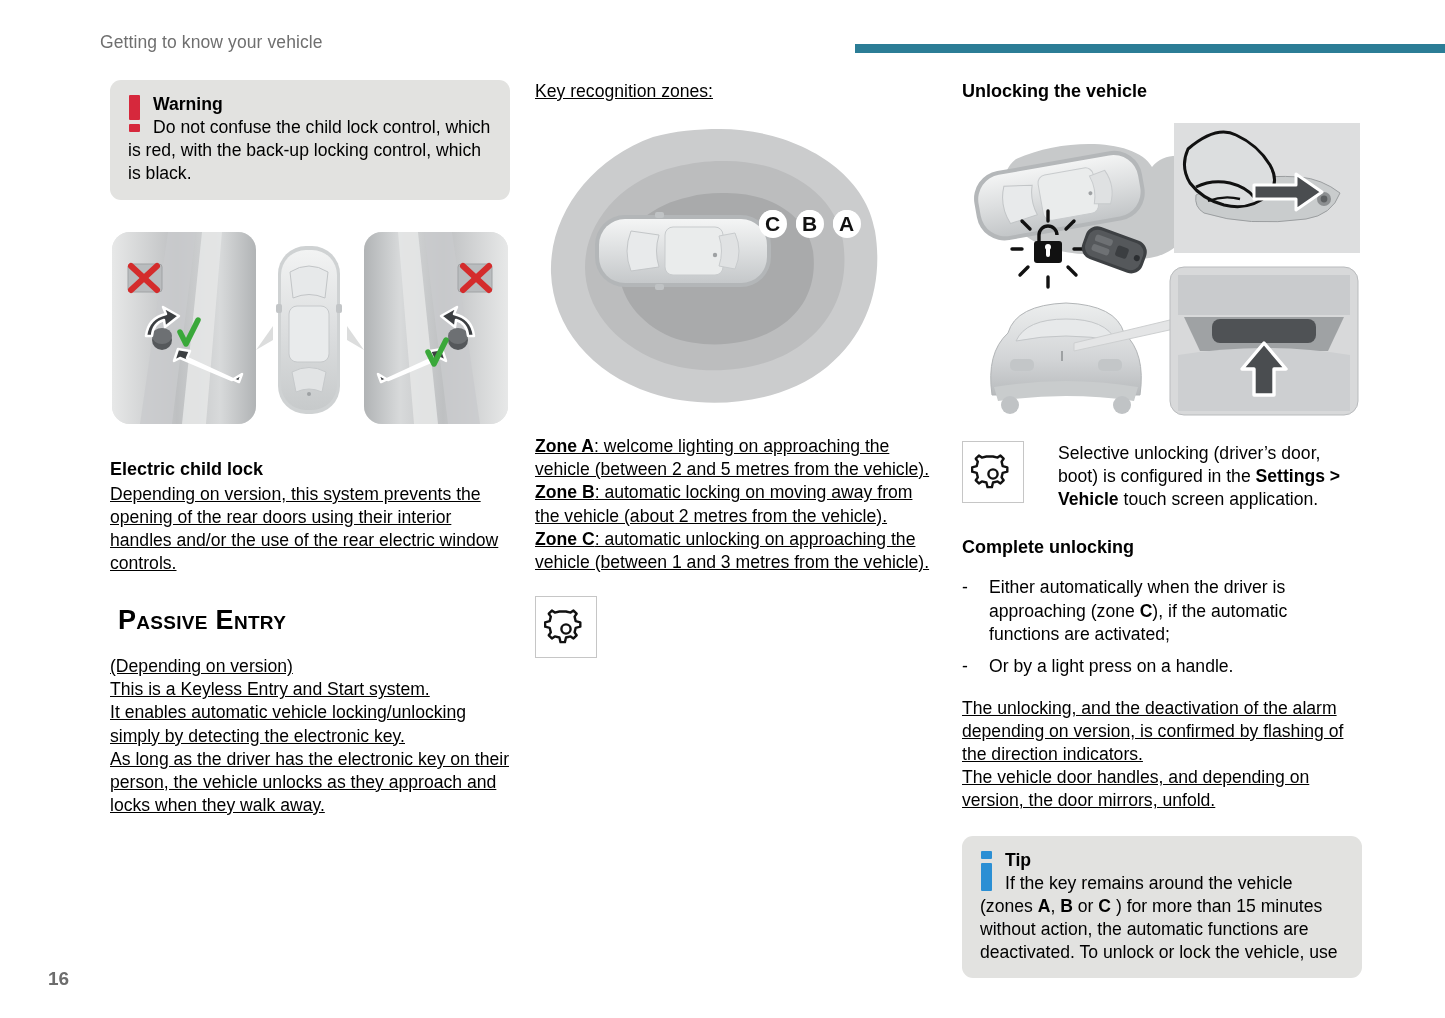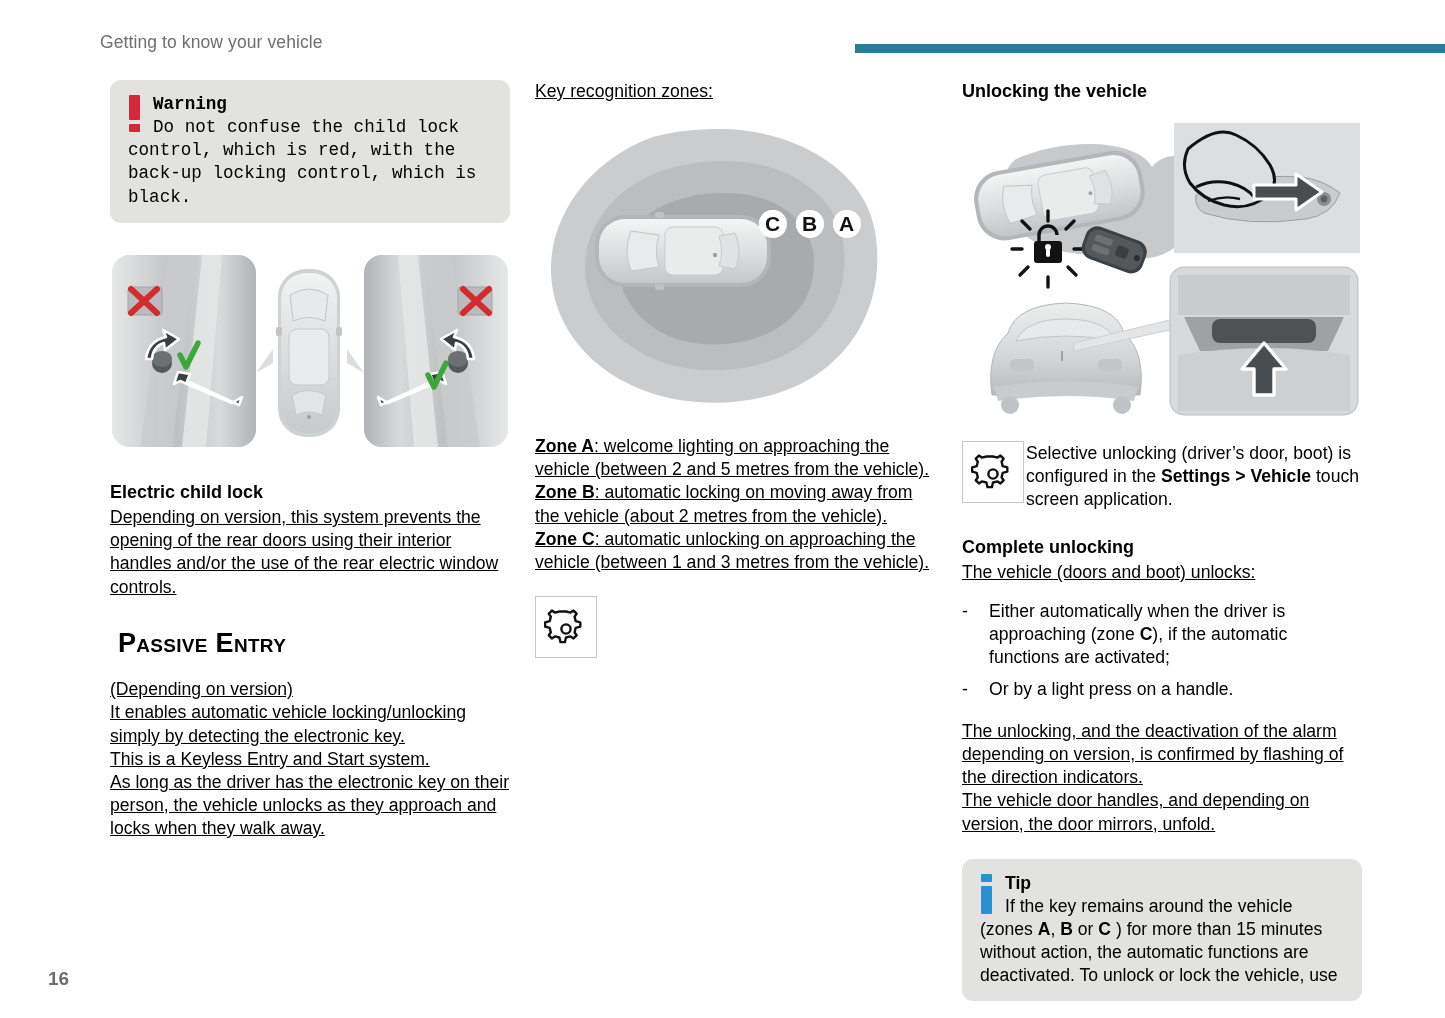--- a/index.html
+++ b/index.html
@@ -109,21 +109,21 @@
     margin-top: 4px;
     border-radius: 1px;
   }
   .cal-mark.tip .dot { margin-top: 0; margin-bottom: 4px; }
   .cal-indent { padding-left: 25px; }
 
   
   .gear-callout {
     display: flex;
     align-items: flex-start;
-    gap: 2px;
+    gap: 34px;
   }
   .gear-box {
     flex: 0 0 auto;
     width: 62px;
     height: 62px;
     border: 1px solid #c6c6c6;
     background: #fff;
     display: flex;
     align-items: center;
     justify-content: center;
@@ -172,21 +172,21 @@
   }
 </style>
 </head>
 <body>
 
 <div id="header-running-title">Getting to know your vehicle</div>
 <div id="header-rule"></div>
 
 <div class="column" id="col-left">
 
-  <div class="callout" style="width:400px;font-family:Liberation Mono, monospace;">
+  <div class="callout" style="width:400px;">
     <div class="cal-mark">
       <div class="bar" style="background:#d6283c;"></div>
       <div class="dot" style="background:#d6283c;"></div>
     </div>
     <div class="cal-body">
       <div class="cal-indent">
         <span class="cal-title">Warning</span>
       </div>
       <div><span class="cal-indent" style="display:inline-block;"></span><span>Do not confuse the child lock control, which is red, with the back-up locking control, which is black.</span></div>
     </div>
@@ -270,22 +270,22 @@
   <div class="h3">Electric child lock</div>
   <p>Depending on version, this system prevents the opening of the rear doors using their interior handles and/or the use of the rear electric window controls.</p>
 
   <div class="spacer-md"></div>
 
   <div class="h1-smallcaps">Passive Entry</div>
 
   <div style="height:12px;"></div>
 
   <p>(Depending on version)</p>
+  <p>This is a Keyless Entry and Start system.</p>
   <p>It enables automatic vehicle locking/unlocking simply by detecting the electronic key.</p>
-  <p>This is a Keyless Entry and Start system.</p>
   <p>As long as the driver has the electronic key on their person, the vehicle unlocks as they approach and locks when they walk away.</p>
 </div>
 
 <div class="column" id="col-mid">
 
   <p>Key recognition zones:</p>
 
   <div style="height:18px;"></div>
 
   <div id="zone-diagram">
@@ -484,21 +484,20 @@
                  l3.1 -3.1 l2.9 2.0 l4.6 -1.1 Z" fill="none" stroke="#111" stroke-width="2.4" stroke-linejoin="round" transform="translate(0,2)"></path>
         <circle cx="22" cy="24" r="4.6" fill="none" stroke="#111" stroke-width="2.4"></circle>
       </svg>
     </div>
     <div class="gear-text"><span>Selective unlocking (driver’s door, boot) is configured in the </span><b>Settings &gt; Vehicle</b><span> touch screen application.</span></div>
   </div>
 
   <div style="height:25px;"></div>
 
   <div class="h3">Complete unlocking</div>
-  <p>The vehicle (doors and boot) unlocks:</p>
 
   <div style="height:15px;"></div>
 
   <div class="dash-item">
     <span class="dash">-</span>
     <span><span>Either automatically when the driver is approaching (zone </span><b>C</b><span>), if the automatic functions are activated;</span></span>
   </div>
   <div class="dash-item">
     <span class="dash">-</span>
     <span>Or by a light press on a handle.</span>

